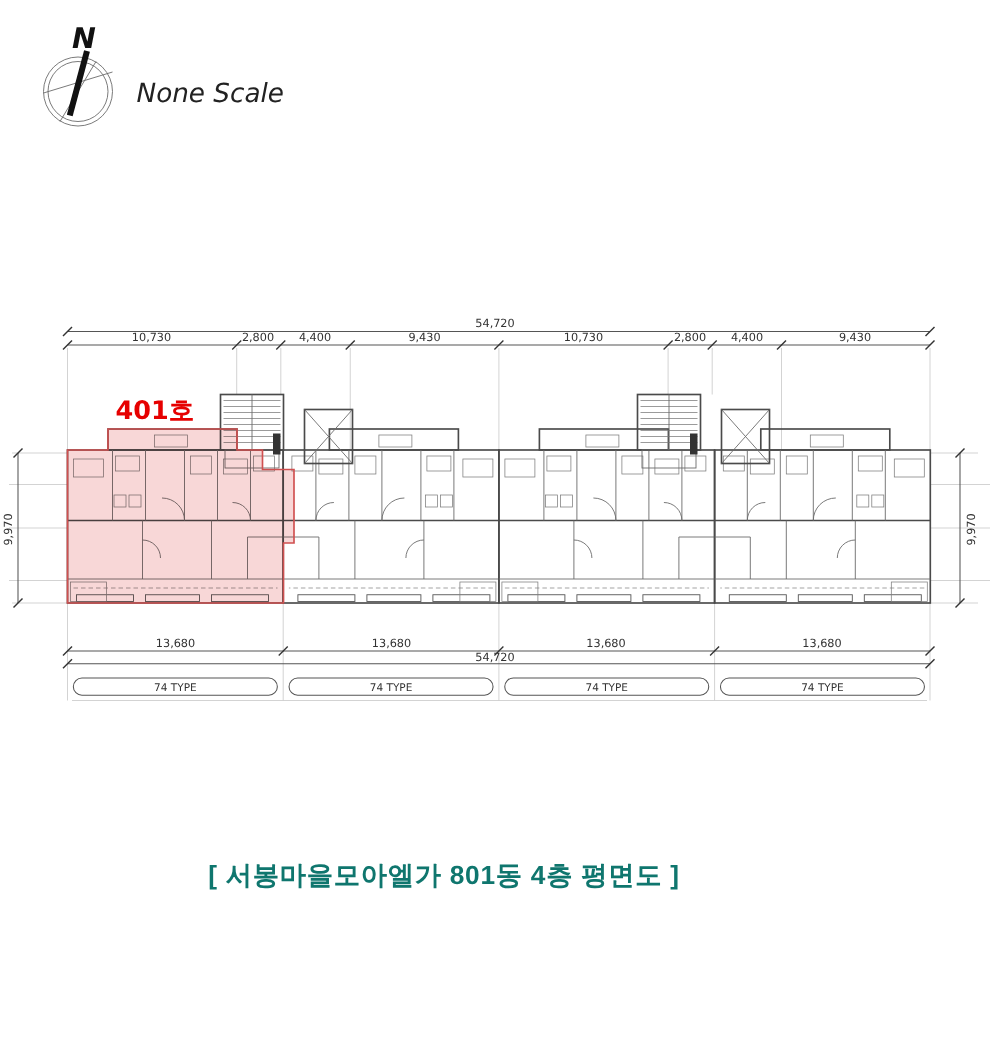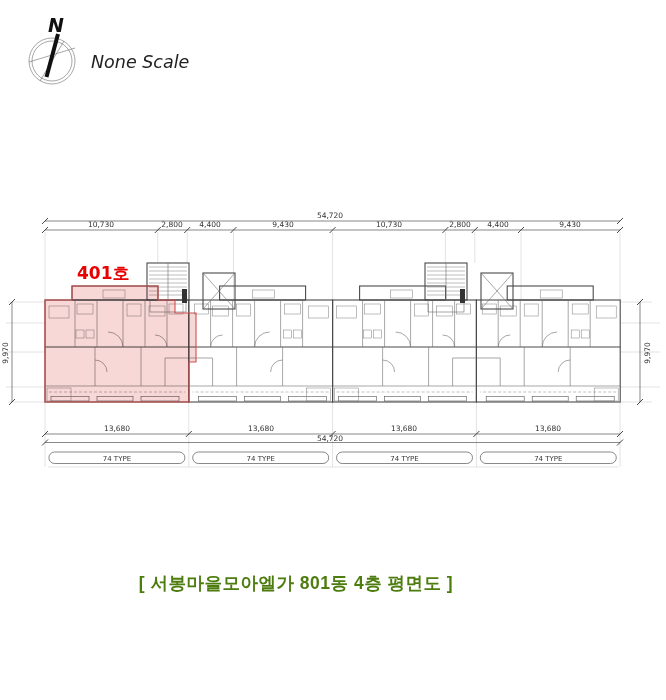--- a/index.html
+++ b/index.html
@@ -1,20 +1,20 @@
 <!DOCTYPE html>
 <html><head>
 <meta charset="utf-8">
 <style>
   html,body{margin:0;padding:0;background:#ffffff;}
   .page{position:relative;width:666px;height:700px;background:#ffffff;overflow:hidden;
         font-family:"Liberation Sans",sans-serif;}
   .plan-svg{position:absolute;left:0;top:0;}
   .caption{position:absolute;top:571px;left:0;width:592px;text-align:center;
-           font-size:17.5px;font-weight:bold;color:#4d7c0f;letter-spacing:0.5px;}
+           font-size:17.5px;font-weight:bold;color:#0f766e;letter-spacing:0.5px;}
   
   .wall{fill:none;stroke:#4a4a4a;stroke-width:1.1;}
   .thin{fill:none;stroke:#6b6b6b;stroke-width:0.6;}
   .fix{fill:none;stroke:#7d7d7d;stroke-width:0.5;}
   .steps{stroke:#7a7a7a;stroke-width:0.5;}
   .dash{fill:none;stroke:#999;stroke-width:0.6;stroke-dasharray:3 2;}
   .winrect{fill:#ffffff;stroke:#555;stroke-width:0.6;}
   .grid{stroke:#c9c9c9;stroke-width:0.55;}
   .dim{stroke:#555;stroke-width:0.7;fill:none;}
   .tick{stroke:#333;stroke-width:0.9;}

